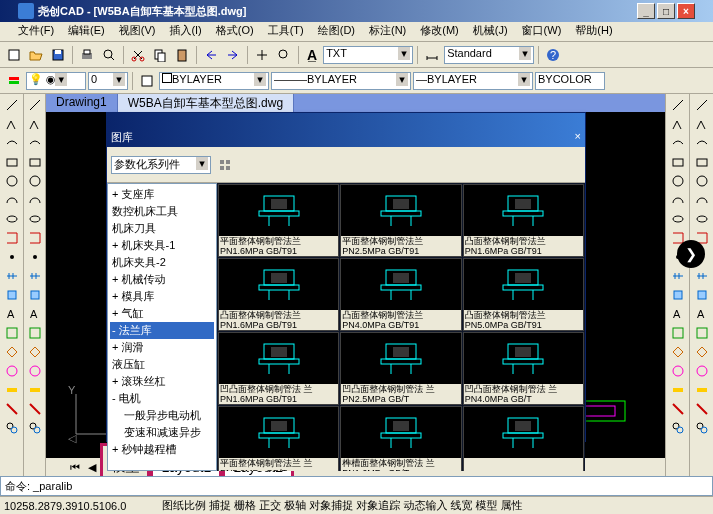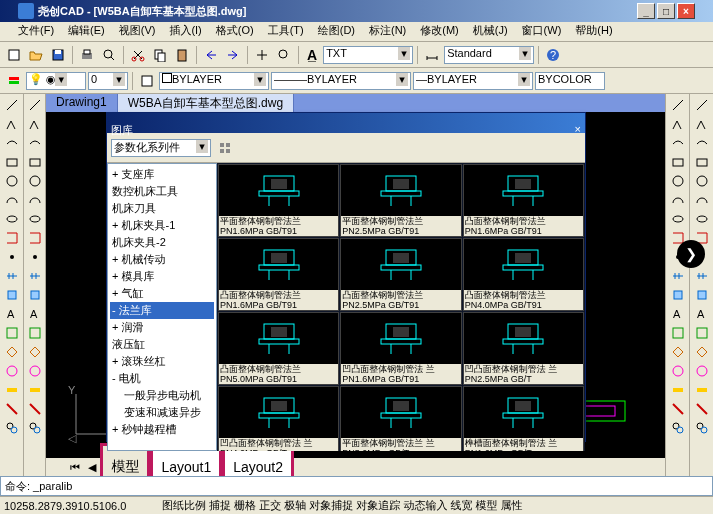--- a/index.html
+++ b/index.html
@@ -27,22 +27,22 @@
 .sbtn svg{width:14px;height:14px}
 .canvas-area{flex:1;background:#000;position:relative;overflow:hidden}
 .doc-tabs{position:absolute;top:0;left:0;right:0;height:18px;background:#7a96df;display:flex;z-index:1}
 .doc-tab{padding:1px 10px;color:#000;border-right:1px solid #5a76bf;font-size:12px}
 .doc-tab.active{background:#d4e0f7}
 .axes{position:absolute;bottom:30px;left:20px;color:#888;font-size:10px}
 .layout-tabs{position:absolute;bottom:0;left:0;right:0;height:18px;background:#ece9d8;display:flex;align-items:center;padding:0 20px}
 .ltab{padding:12px 8px;border:3px solid #be185d;background:#fff;font-size:14px}
 .ltab.active{background:#ece9d8}
 .library{position:absolute;top:18px;left:60px;width:480px;height:330px;background:#ece9d8;border:1px solid #0a246a;box-shadow:2px 2px 4px rgba(0,0,0,0.3);z-index:10}
-.lib-title{height:18px;background:linear-gradient(to right,#0a246a,#3b7dd6);color:#fff;padding:10px 4px;font-size:11px;display:flex;justify-content:space-between}
-.lib-controls{height:30px;display:flex;align-items:center;padding:2px 4px;gap:4px;border-bottom:1px solid #aca899}
+.lib-title{height:18px;background:linear-gradient(to right,#0a246a,#3b7dd6);color:#fff;padding:17px 4px;font-size:11px;display:flex;justify-content:space-between}
+.lib-controls{height:36px;display:flex;align-items:center;padding:2px 4px;gap:4px;border-bottom:1px solid #aca899}
 .lib-body{display:flex;height:calc(100% - 40px)}
 .lib-tree{width:110px;background:#fff;border:1px solid #7f9db9;overflow:auto;font-size:10px;padding:2px}
 .tree-item{padding:1px 2px;white-space:nowrap}
 .tree-item.sel{background:#316ac5;color:#fff}
 .tree-child{padding-left:14px}
 .lib-grid{flex:1;background:#0f172a;overflow:auto;display:grid;grid-template-columns:repeat(3,1fr);gap:1px;padding:1px}
 .lib-cell{background:#000;border:1px solid #404040;display:flex;flex-direction:column;height:73px}
 .lib-thumb{flex:1;display:flex;align-items:center;justify-content:center;position:relative}
 .lib-thumb svg{width:60px;height:40px}
 .lib-label{background:#ece9d8;color:#000;font-size:9px;padding:1px;line-height:1.1;height:20px;overflow:hidden}
@@ -509,32 +509,20 @@
             <div class="lib-cell">
               <div class="lib-thumb">
                 <svg viewBox="0 0 60 40">
                   <rect x="15" y="5" width="30" height="15" fill="none" stroke="#0ff"></rect>
                   <rect x="10" y="20" width="40" height="5" fill="none" stroke="#0ff"></rect>
                   <line x1="20" y1="25" x2="20" y2="35" stroke="#0ff"></line>
                   <line x1="40" y1="25" x2="40" y2="35" stroke="#0ff"></line>
                   <rect x="22" y="8" width="16" height="10" fill="#888" opacity="0.4"></rect>
                 </svg>
               </div>
-              <div class="lib-label">凸面整体钢制管法兰 PN2.5MPa GB/T91</div>
-            </div>
-            <div class="lib-cell">
-              <div class="lib-thumb">
-                <svg viewBox="0 0 60 40">
-                  <rect x="15" y="5" width="30" height="15" fill="none" stroke="#0ff"></rect>
-                  <rect x="10" y="20" width="40" height="5" fill="none" stroke="#0ff"></rect>
-                  <line x1="20" y1="25" x2="20" y2="35" stroke="#0ff"></line>
-                  <line x1="40" y1="25" x2="40" y2="35" stroke="#0ff"></line>
-                  <rect x="22" y="8" width="16" height="10" fill="#888" opacity="0.4"></rect>
-                </svg>
-              </div>
               <div class="lib-label">凸面整体钢制管法兰 PN4.0MPa GB/T91</div>
             </div>
             <div class="lib-cell">
               <div class="lib-thumb">
                 <svg viewBox="0 0 60 40">
                   <rect x="15" y="5" width="30" height="15" fill="none" stroke="#0ff"></rect>
                   <rect x="10" y="20" width="40" height="5" fill="none" stroke="#0ff"></rect>
                   <line x1="20" y1="25" x2="20" y2="35" stroke="#0ff"></line>
                   <line x1="40" y1="25" x2="40" y2="35" stroke="#0ff"></line>
                   <rect x="22" y="8" width="16" height="10" fill="#888" opacity="0.4"></rect>

